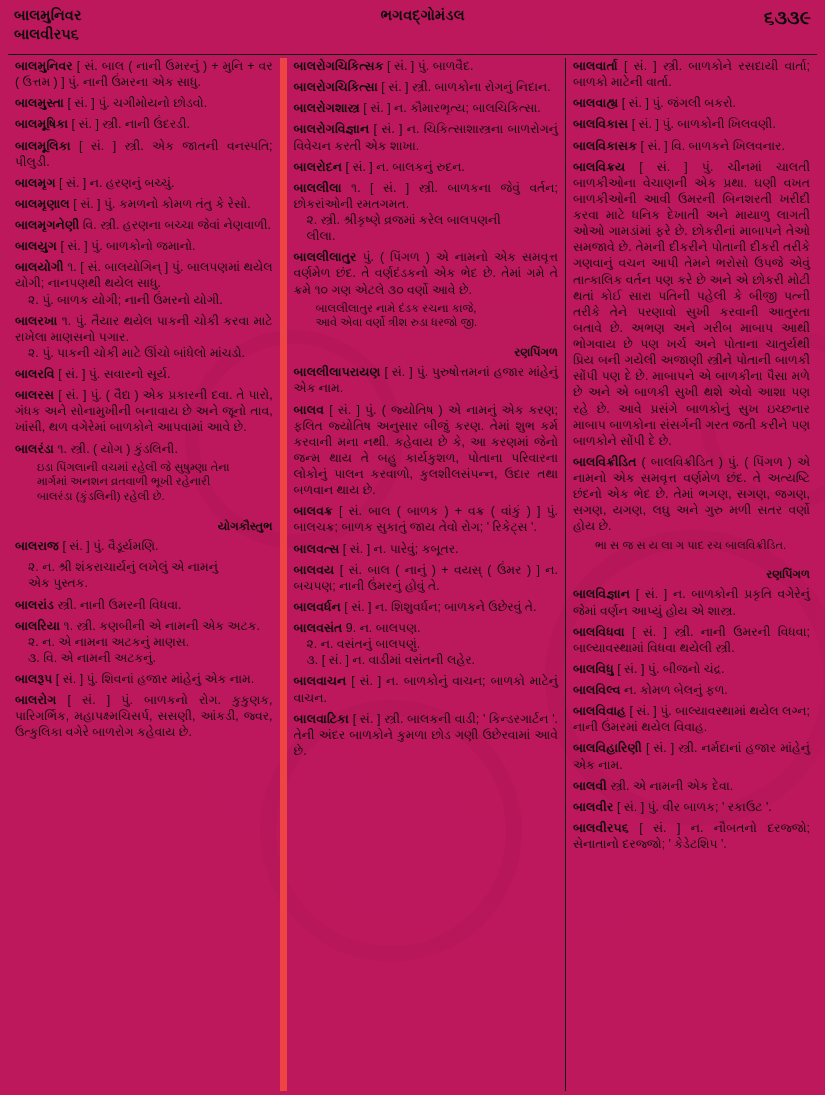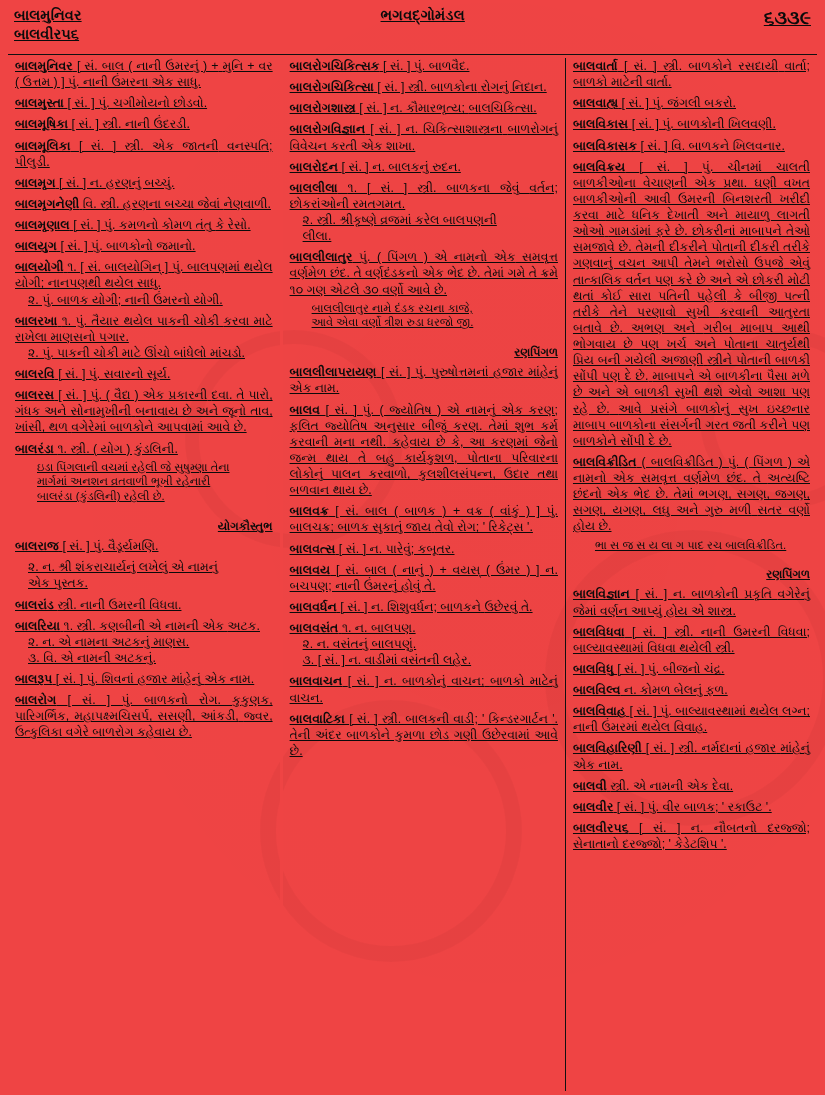--- a/index.html
+++ b/index.html
@@ -5,25 +5,24 @@
 <style>
   html, body {
     margin: 0;
     padding: 0;
     background: #ffffff;
   }
   #page {
     position: relative;
     width: 825px;
     height: 1095px;
-    background: #ef4444;
+    background: #be185d;
     overflow: hidden;
     font-family: "Liberation Sans", "DejaVu Sans", sans-serif;
     color: #0b0b0b;
-    text-decoration: underline;
   }
   
   .watermark {
     position: absolute;
     border-radius: 50%;
     border: 14px solid rgba(0,0,0,0.030);
     pointer-events: none;
     z-index: 0;
   }
   .wm1 { left: 185px; top: 330px; width: 190px; height: 190px; }
@@ -87,21 +86,21 @@
     justify-content: space-between;
   }
   .col {
     box-sizing: border-box;
     padding: 0 7px;
     font-size: 12.4px;
     line-height: 1.30;
     overflow: hidden;
   }
   .col-1 { width: 277px; }
-  .col-2 { width: 292px; border-left: 3px solid #ef4444; border-right: 1px solid #111; }
+  .col-2 { width: 292px; border-left: 7px solid #ef4444; border-right: 1px solid #111; }
   .col-3 { width: 256px; }
 
   .entry { margin-bottom: 5px; }
   .hw {
     font-weight: bold;
     letter-spacing: .1px;
   }
   .sense {
     padding-left: 13px;
     text-indent: 0;
@@ -163,24 +162,24 @@
         <div class="entry">
           <p class="body-text first"><span class="hw">બાલમૂષિકા</span> <span>[ સં. ] સ્ત્રી. નાની ઉંદરડી.</span></p>
         </div>
         <div class="entry">
           <p class="body-text first"><span class="hw">બાલમૂલિકા</span> <span>[ સં. ] સ્ત્રી. એક જાતની</span> <span>વનસ્પતિ; પીલુડી.</span></p>
         </div>
         <div class="entry">
           <p class="body-text first"><span class="hw">બાલમૃગ</span> <span>[ સં. ] ન. હરણનું બચ્ચું.</span></p>
         </div>
         <div class="entry">
+          <p class="body-text first"><span class="hw">બાલમૃણાલ</span> <span>[ સં. ] પું. કમળનો કોમળ તંતુ</span> <span>કે રેસો.</span></p>
+        </div>
+        <div class="entry">
           <p class="body-text first"><span class="hw">બાલમૃગનેણી</span> <span>વિ. સ્ત્રી. હરણના બચ્ચા જેવાં</span> <span>નેણવાળી.</span></p>
-        </div>
-        <div class="entry">
-          <p class="body-text first"><span class="hw">બાલમૃણાલ</span> <span>[ સં. ] પું. કમળનો કોમળ તંતુ</span> <span>કે રેસો.</span></p>
         </div>
         <div class="entry">
           <p class="body-text first"><span class="hw">બાલયુગ</span> <span>[ સં. ] પું. બાળકોનો જમાનો.</span></p>
         </div>
         <div class="entry">
           <p class="body-text first"><span class="hw">બાલયોગી</span> <span>૧.     [ સં.     બાલયોગિન્ ]</span> <span>પું. બાલપણમાં થયેલ યોગી; નાનપણથી થયેલ</span> <span>સાધુ.</span></p>
           <p class="body-text sense">૨. પું. બાળક યોગી; નાની ઉંમરનો યોગી.</p>
         </div>
         <div class="entry">
           <p class="body-text first"><span class="hw">બાલરખા</span> <span>૧.  પું.  તૈયાર થયેલ પાકની ચોકી</span> <span>કરવા માટે રાખેલા માણસનો પગાર.</span></p>
@@ -264,21 +263,21 @@
         <div class="entry">
           <p class="body-text first"><span class="hw">બાલવત્સ</span> <span>[ સં. ] ન. પારેવું; કબૂતર.</span></p>
         </div>
         <div class="entry">
           <p class="body-text first"><span class="hw">બાલવય</span> <span>[ સં. બાલ ( નાનું ) + વયસ્</span> <span>( ઉંમર ) ] ન. બચપણ; નાની ઉંમરનું</span> <span>હોવું તે.</span></p>
         </div>
         <div class="entry">
           <p class="body-text first"><span class="hw">બાલવર્ધન</span> <span>[ સં. ] ન. શિશુવર્ધન; બાળકને</span> <span>ઉછેરવું તે.</span></p>
         </div>
         <div class="entry">
-          <p class="body-text first"><span class="hw">બાલવસંત</span> <span>૧. ન. બાલપણ.</span></p>
+          <p class="body-text first"><span class="hw">બાલવસંત</span> <span>9. ન. બાલપણ.</span></p>
           <p class="body-text sense">૨. ન. વસંતનું બાલપણું.</p>
           <p class="body-text sense">૩. [ સં. ] ન. વાડીમાં વસંતની લહેર.</p>
         </div>
         <div class="entry">
           <p class="body-text first"><span class="hw">બાલવાચન</span> <span>[ સં. ] ન. બાળકોનું વાચન;</span> <span>બાળકો માટેનું વાચન.</span></p>
         </div>
         <div class="entry">
           <p class="body-text first"><span class="hw">બાલવાટિકા</span> <span>[ સં. ] સ્ત્રી. બાલકની વાડી;</span> <span>' કિન્ડરગાર્ટન '. તેની અંદર બાળકોને કુમળા છોડ</span> <span>ગણી ઉછેરવામાં આવે છે.</span></p>
         </div>
       </div>

